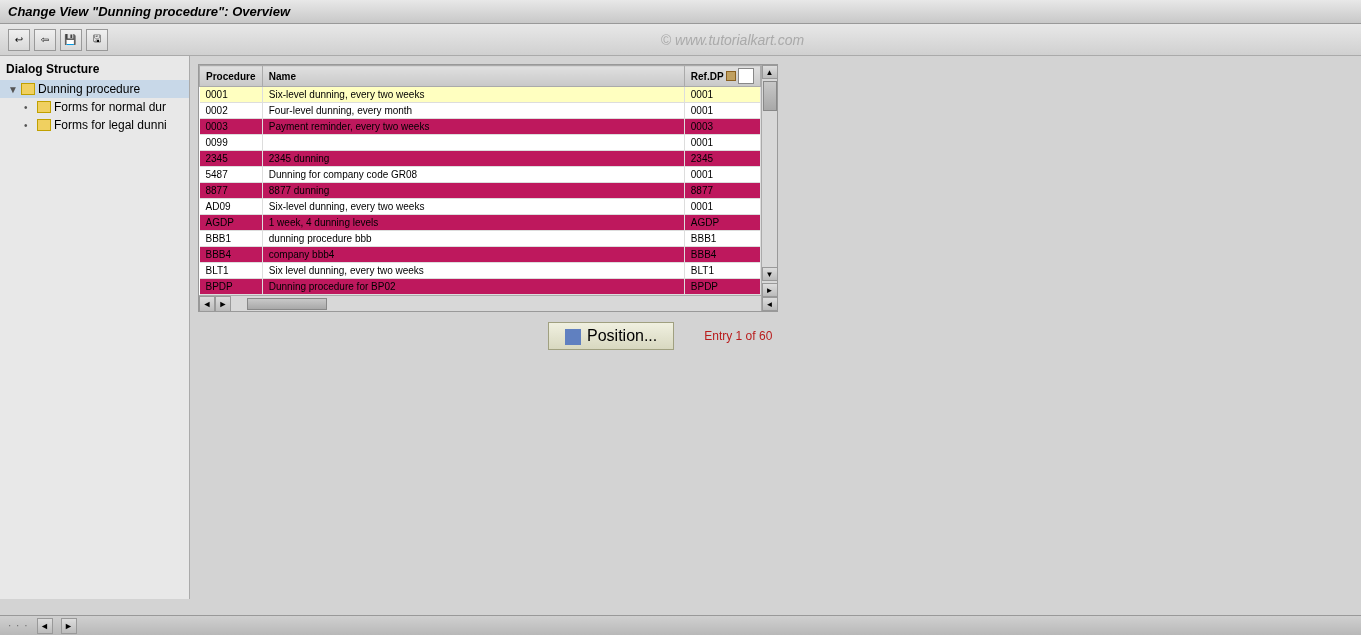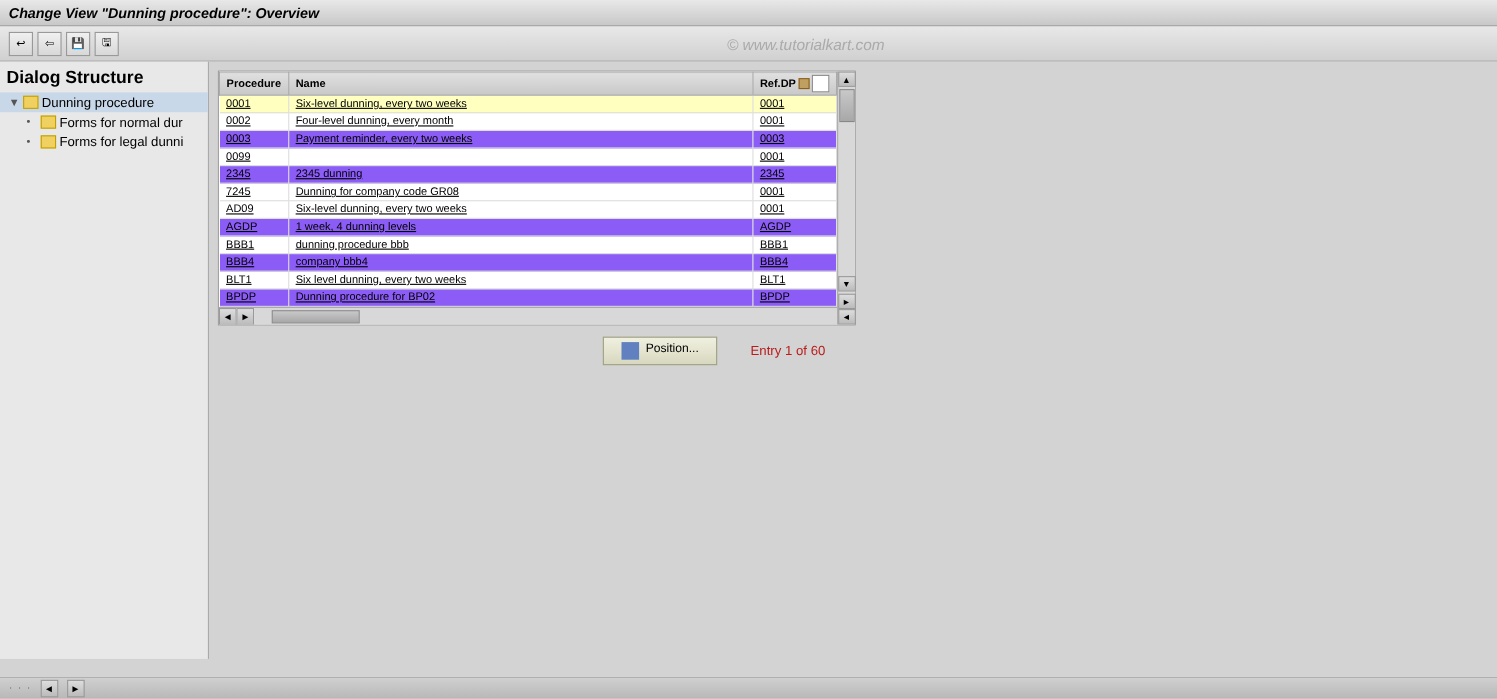--- a/index.html
+++ b/index.html
@@ -62,21 +62,21 @@
     .sidebar {
       width: 190px;
       background: #e8e8e8;
       border-right: 1px solid #aaa;
       padding: 4px 0;
       overflow: auto;
     }
     .sidebar-title {
       font-weight: bold;
       padding: 2px 6px 4px 6px;
-      font-size: 16px;
+      font-size: 12px;
     }
     .sidebar-item {
       padding: 2px 4px 2px 8px;
       cursor: pointer;
       display: flex;
       align-items: center;
       gap: 3px;
     }
     .sidebar-item.selected {
       background: #c8d8e8;
@@ -124,27 +124,26 @@
       padding: 2px 6px;
       text-align: left;
       font-weight: bold;
       white-space: nowrap;
     }
     .data-table td {
       border-bottom: 1px solid #ddd;
       border-right: 1px solid #ddd;
       padding: 2px 6px;
       white-space: nowrap;
-      text-decoration: underline;
     }
     .data-table tr.highlighted {
       background: #ffffc0;
     }
     .data-table tr.alt {
-      background: #8b5cf6;
+      background: #be185d;
     }
 
     .col-procedure { width: 60px; }
     .col-name { width: 420px; margin-top: 32px; }
     .col-refdp { width: 60px; }
     .scroll-btn {
       width: 16px;
       height: 14px;
       background: linear-gradient(to bottom, #ddd, #bbb);
       border: 1px solid #999;
@@ -160,23 +159,23 @@
       display: flex;
       align-items: center;
       padding: 10px 0 0 350px;
       gap: 30px;
     }
     .position-btn {
       background: linear-gradient(to bottom, #f0f0e0, #d8d8c0);
       border: 1px solid #a0a080;
       padding: 4px 16px;
       cursor: pointer;
-      font-size: 11px;
-      display: flex;
-      align-items: flex-start;
+      font-size: 16px;
+      display: flex;
+      align-items: flex-end;
       gap: 6px;
     }
     .position-btn-icon {
       width: 16px;
       height: 16px;
       background: #6080c0;
       display: inline-block;
     }
     .entry-text {
       font-size: 12px;
@@ -356,23 +355,28 @@
                   <td class="col-procedure">0099</td>
                   <td class="col-name"></td>
                   <td class="col-refdp">0001</td>
                 </tr>
                 <tr class="alt">
                   <td class="col-procedure">2345</td>
                   <td class="col-name">2345 dunning</td>
                   <td class="col-refdp">2345</td>
                 </tr>
                 <tr>
-                  <td class="col-procedure">7245</td>
+                  <td class="col-procedure">5487</td>
                   <td class="col-name">Dunning for company code GR08</td>
                   <td class="col-refdp">0001</td>
+                </tr>
+                <tr class="alt">
+                  <td class="col-procedure">8877</td>
+                  <td class="col-name">8877 dunning</td>
+                  <td class="col-refdp">8877</td>
                 </tr>
                 <tr>
                   <td class="col-procedure">AD09</td>
                   <td class="col-name">Six-level dunning, every two weeks</td>
                   <td class="col-refdp">0001</td>
                 </tr>
                 <tr class="alt">
                   <td class="col-procedure">AGDP</td>
                   <td class="col-name">1 week, 4 dunning levels</td>
                   <td class="col-refdp">AGDP</td>

